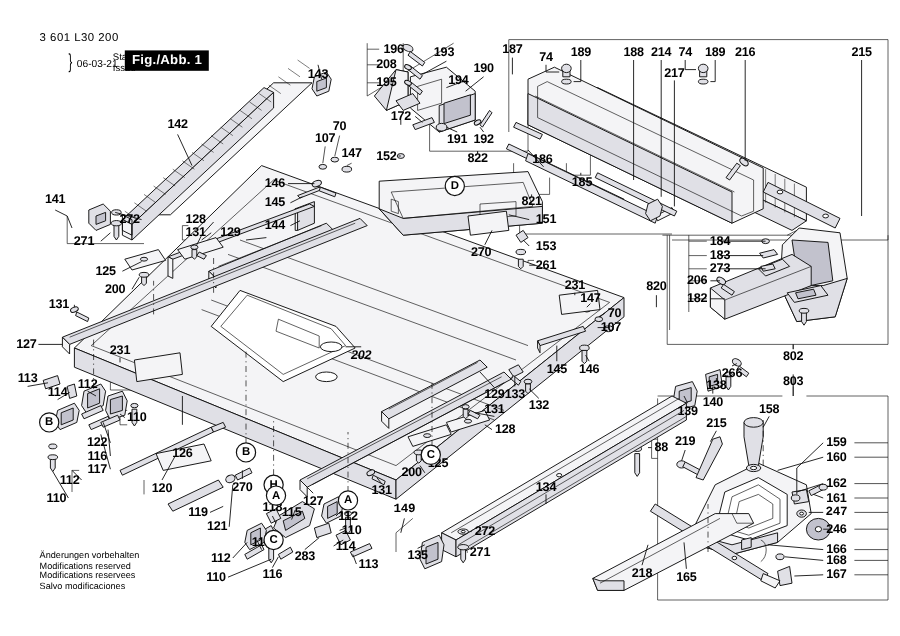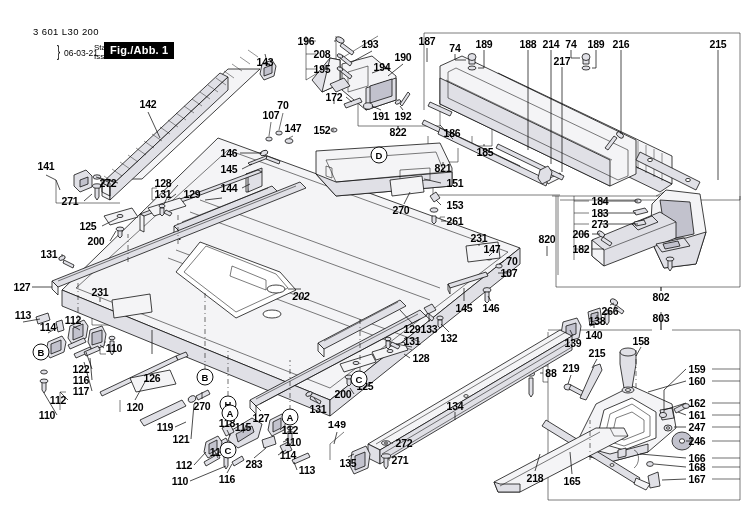--- a/index.html
+++ b/index.html
@@ -69,20 +69,26 @@
 
   <div class="hdr-partno">3 601 L30 200</div>
   <div class="hdr-rows">
     <div>Stand</div>
     <div>Issue</div>
   </div>
   <div class="hdr-brace">}</div>
   <div class="hdr-date">06-03-21</div>
   <div class="fig-badge">Fig./Abb. 1</div>
 
+  <div class="footer">
+    <div>Änderungen vorbehalten</div>
+    <div>Modifications reserved</div>
+    <div>Modifications reservees</div>
+    <div>Salvo modificaciones</div>
+  </div>
 
   <svg id="artwork" viewBox="0 0 750 530" xmlns="http://www.w3.org/2000/svg">
     <defs>
       <style>
         .ln{fill:none;stroke:#111;stroke-width:.8;}
         .lnT{fill:none;stroke:#111;stroke-width:.55;}
         .lead{fill:none;stroke:#111;stroke-width:.75;}
         .leadT{fill:none;stroke:#111;stroke-width:.6;}
         .dash{fill:none;stroke:#111;stroke-width:.6;stroke-dasharray:5 3 1 3;}
         .pL{fill:#f4f4f6;stroke:#111;stroke-width:.8;}
@@ -760,21 +766,21 @@
       <path d="M686 458 L640 454"></path>
       <path d="M686 467 L654 464"></path>
       <path d="M686 479 L662 480"></path>
       <path d="M572 474 L570 452"></path>
       <path d="M535 471 L540 454"></path>
     </g>
   </svg>
 
   <div id="callout-layer">
       <div class="cn" style="left: 265px; top: 62px;">143</div>
-      <div class="cn" style="left: 306px; top: 41px;">196</div>
+      <div class="cn" style="left: 328px; top: 41px;">196</div>
       <div class="cn" style="left: 322px; top: 54px;">208</div>
       <div class="cn" style="left: 322px; top: 69px;">195</div>
       <div class="cn" style="left: 370px; top: 44px;">193</div>
       <div class="cn" style="left: 403px; top: 57px;">190</div>
       <div class="cn" style="left: 382px; top: 67px;">194</div>
       <div class="cn" style="left: 427px; top: 41px;">187</div>
       <div class="cn" style="left: 455px; top: 48px;">74</div>
       <div class="cn" style="left: 484px; top: 44px;">189</div>
       <div class="cn" style="left: 528px; top: 44px;">188</div>
       <div class="cn" style="left: 551px; top: 44px;">214</div>
@@ -872,21 +878,21 @@
       <div class="cn" style="left: 597px; top: 321px;">138</div>
       <div class="cn" style="left: 610px; top: 311px;">266</div>
       <div class="cn" style="left: 551px; top: 373px;">88</div>
       <div class="cn" style="left: 571px; top: 368px;">219</div>
       <div class="cn" style="left: 597px; top: 353px;">215</div>
       <div class="cn" style="left: 641px; top: 341px;">158</div>
       <div class="cn" style="left: 697px; top: 369px;">159</div>
       <div class="cn" style="left: 697px; top: 381px;">160</div>
       <div class="cn" style="left: 697px; top: 403px; text-align: center;">162</div>
       <div class="cn" style="left: 697px; top: 415px;">161</div>
-      <div class="cn" style="left: 697px; top: 427px;">247</div>
+      <div class="cn" style="left: 697px; top: 427px; font-family: Liberation Mono, monospace;">247</div>
       <div class="cn" style="left: 697px; top: 441px;">246</div>
       <div class="cn" style="left: 697px; top: 458px;">166</div>
       <div class="cn" style="left: 697px; top: 467px;">168</div>
       <div class="cn" style="left: 697px; top: 479px;">167</div>
       <div class="cn" style="left: 572px; top: 481px;">165</div>
       <div class="cn" style="left: 535px; top: 478px;">218</div>
     </div>
   <div id="marker-layer">
       <div class="cl" style="left: 379px; top: 155px;">D</div>
       <div class="cl" style="left: 41px; top: 352px;">B</div>

